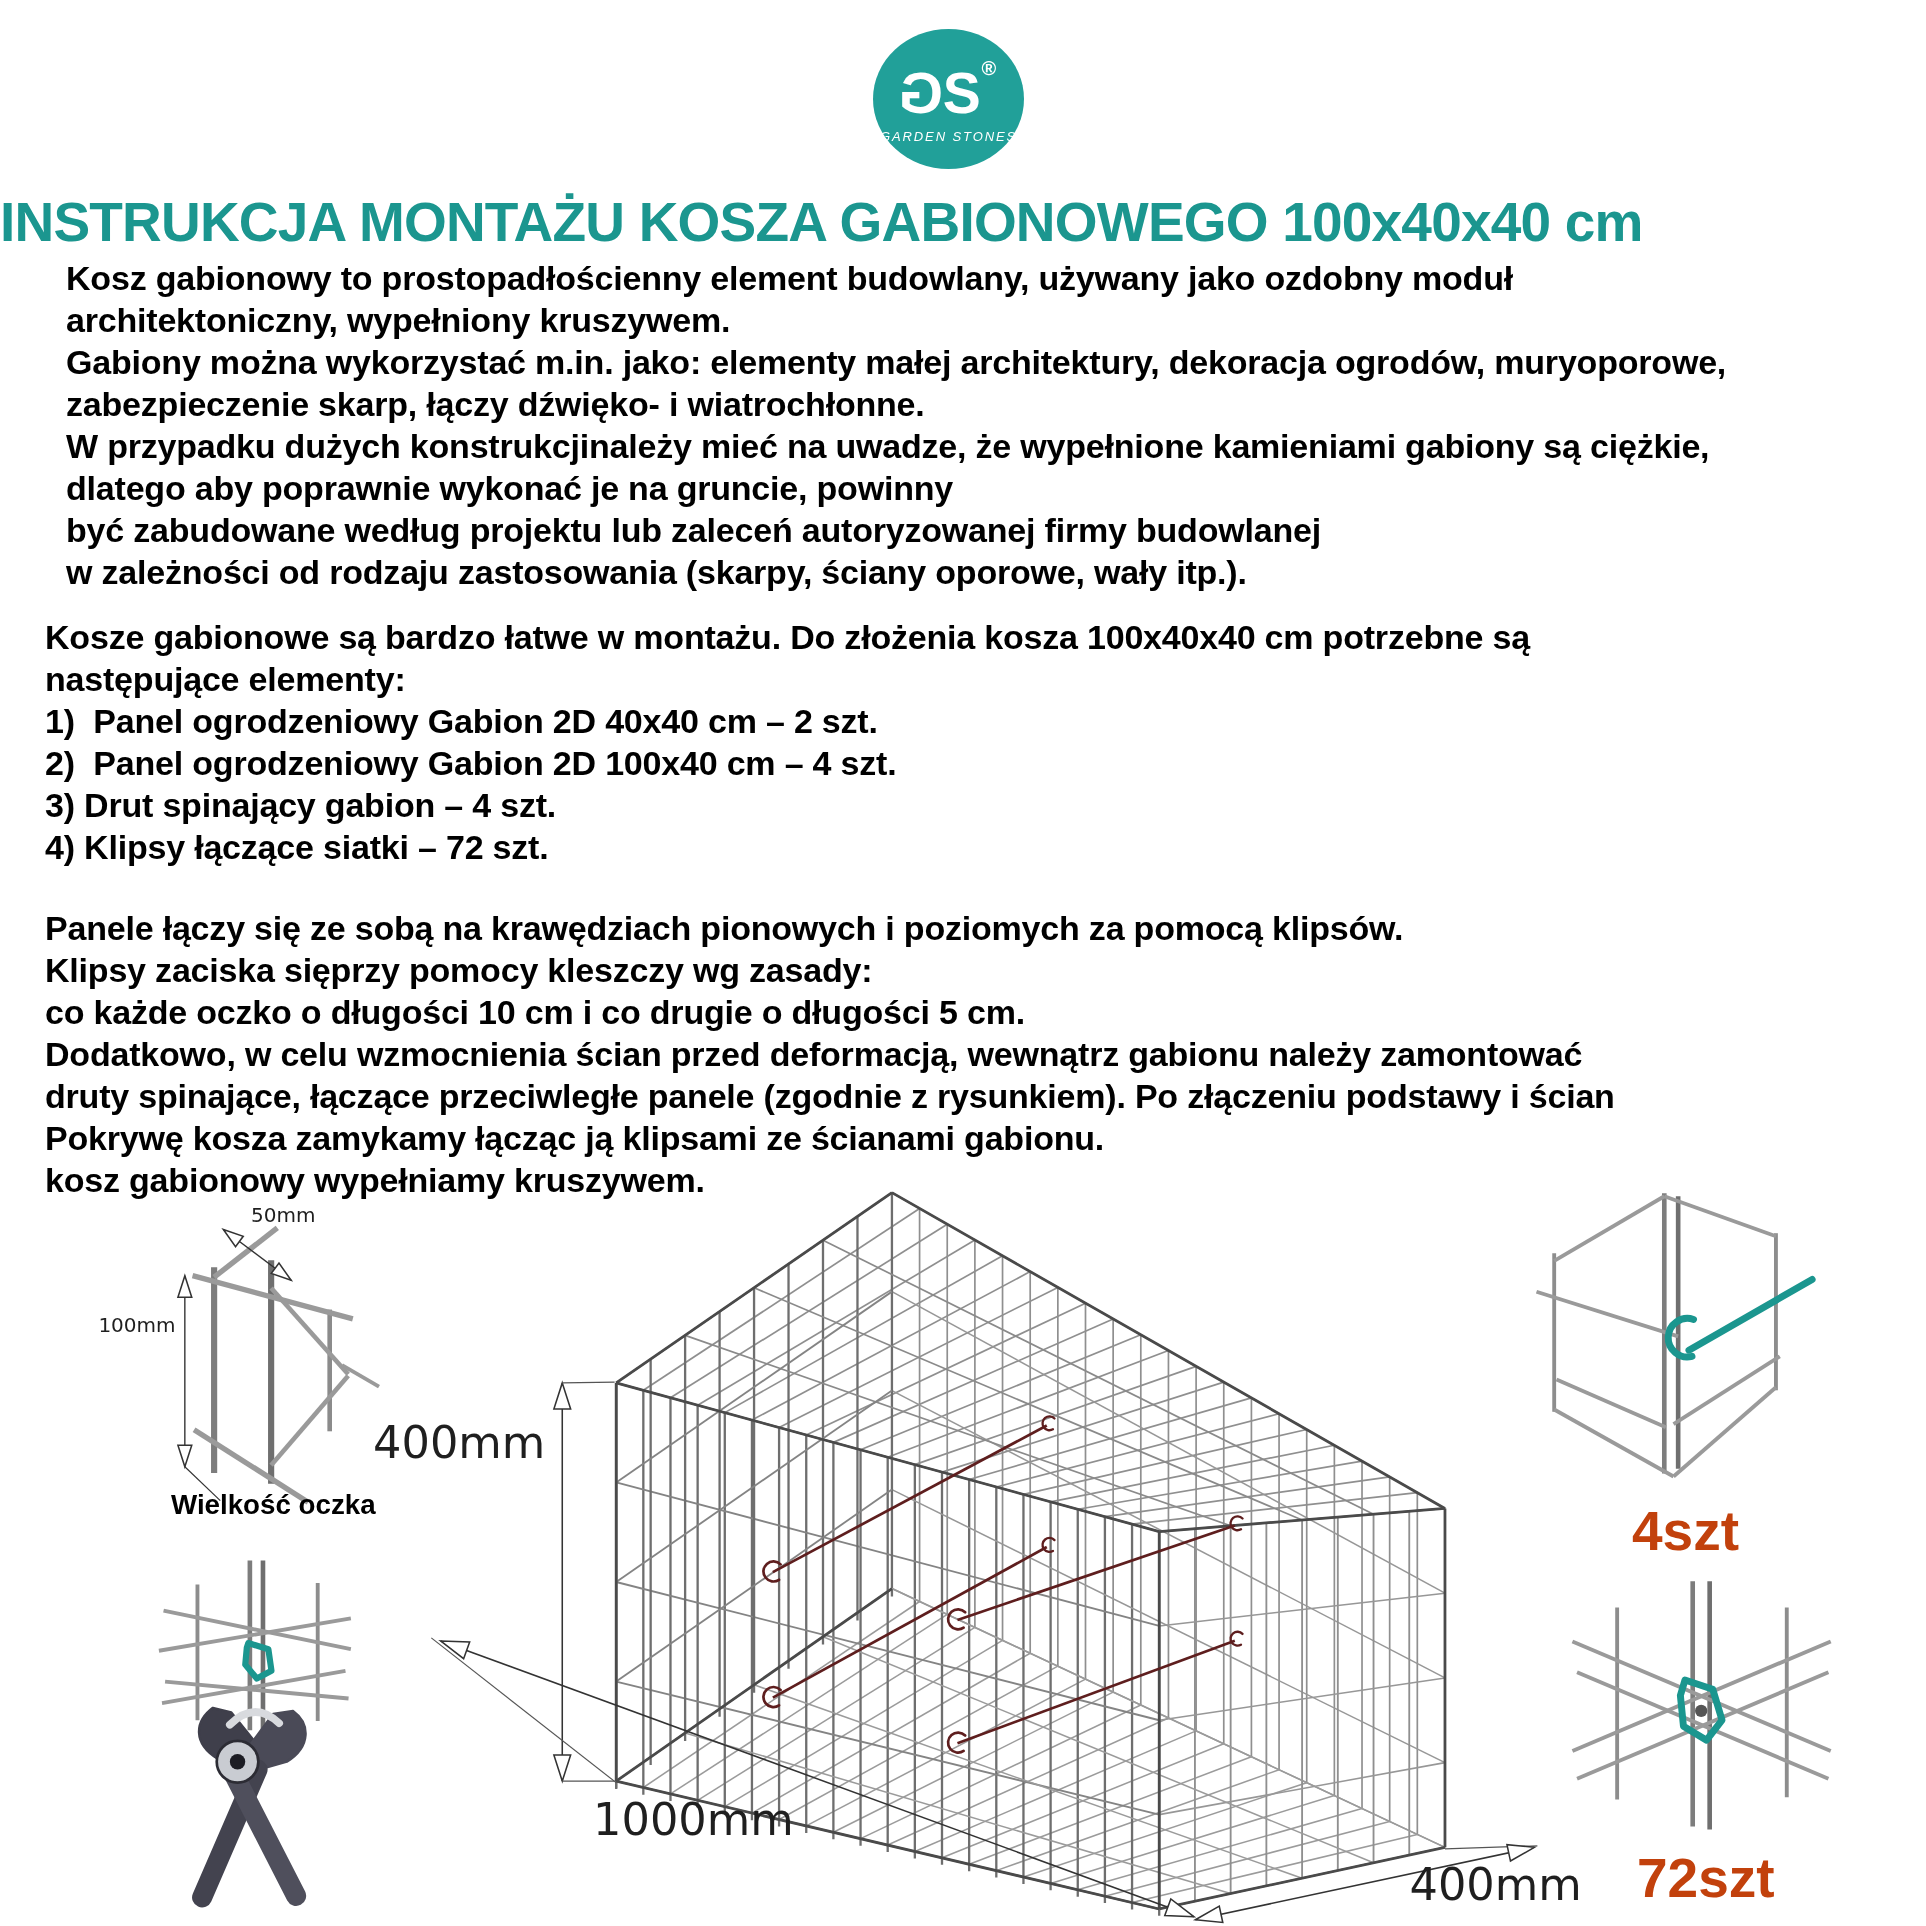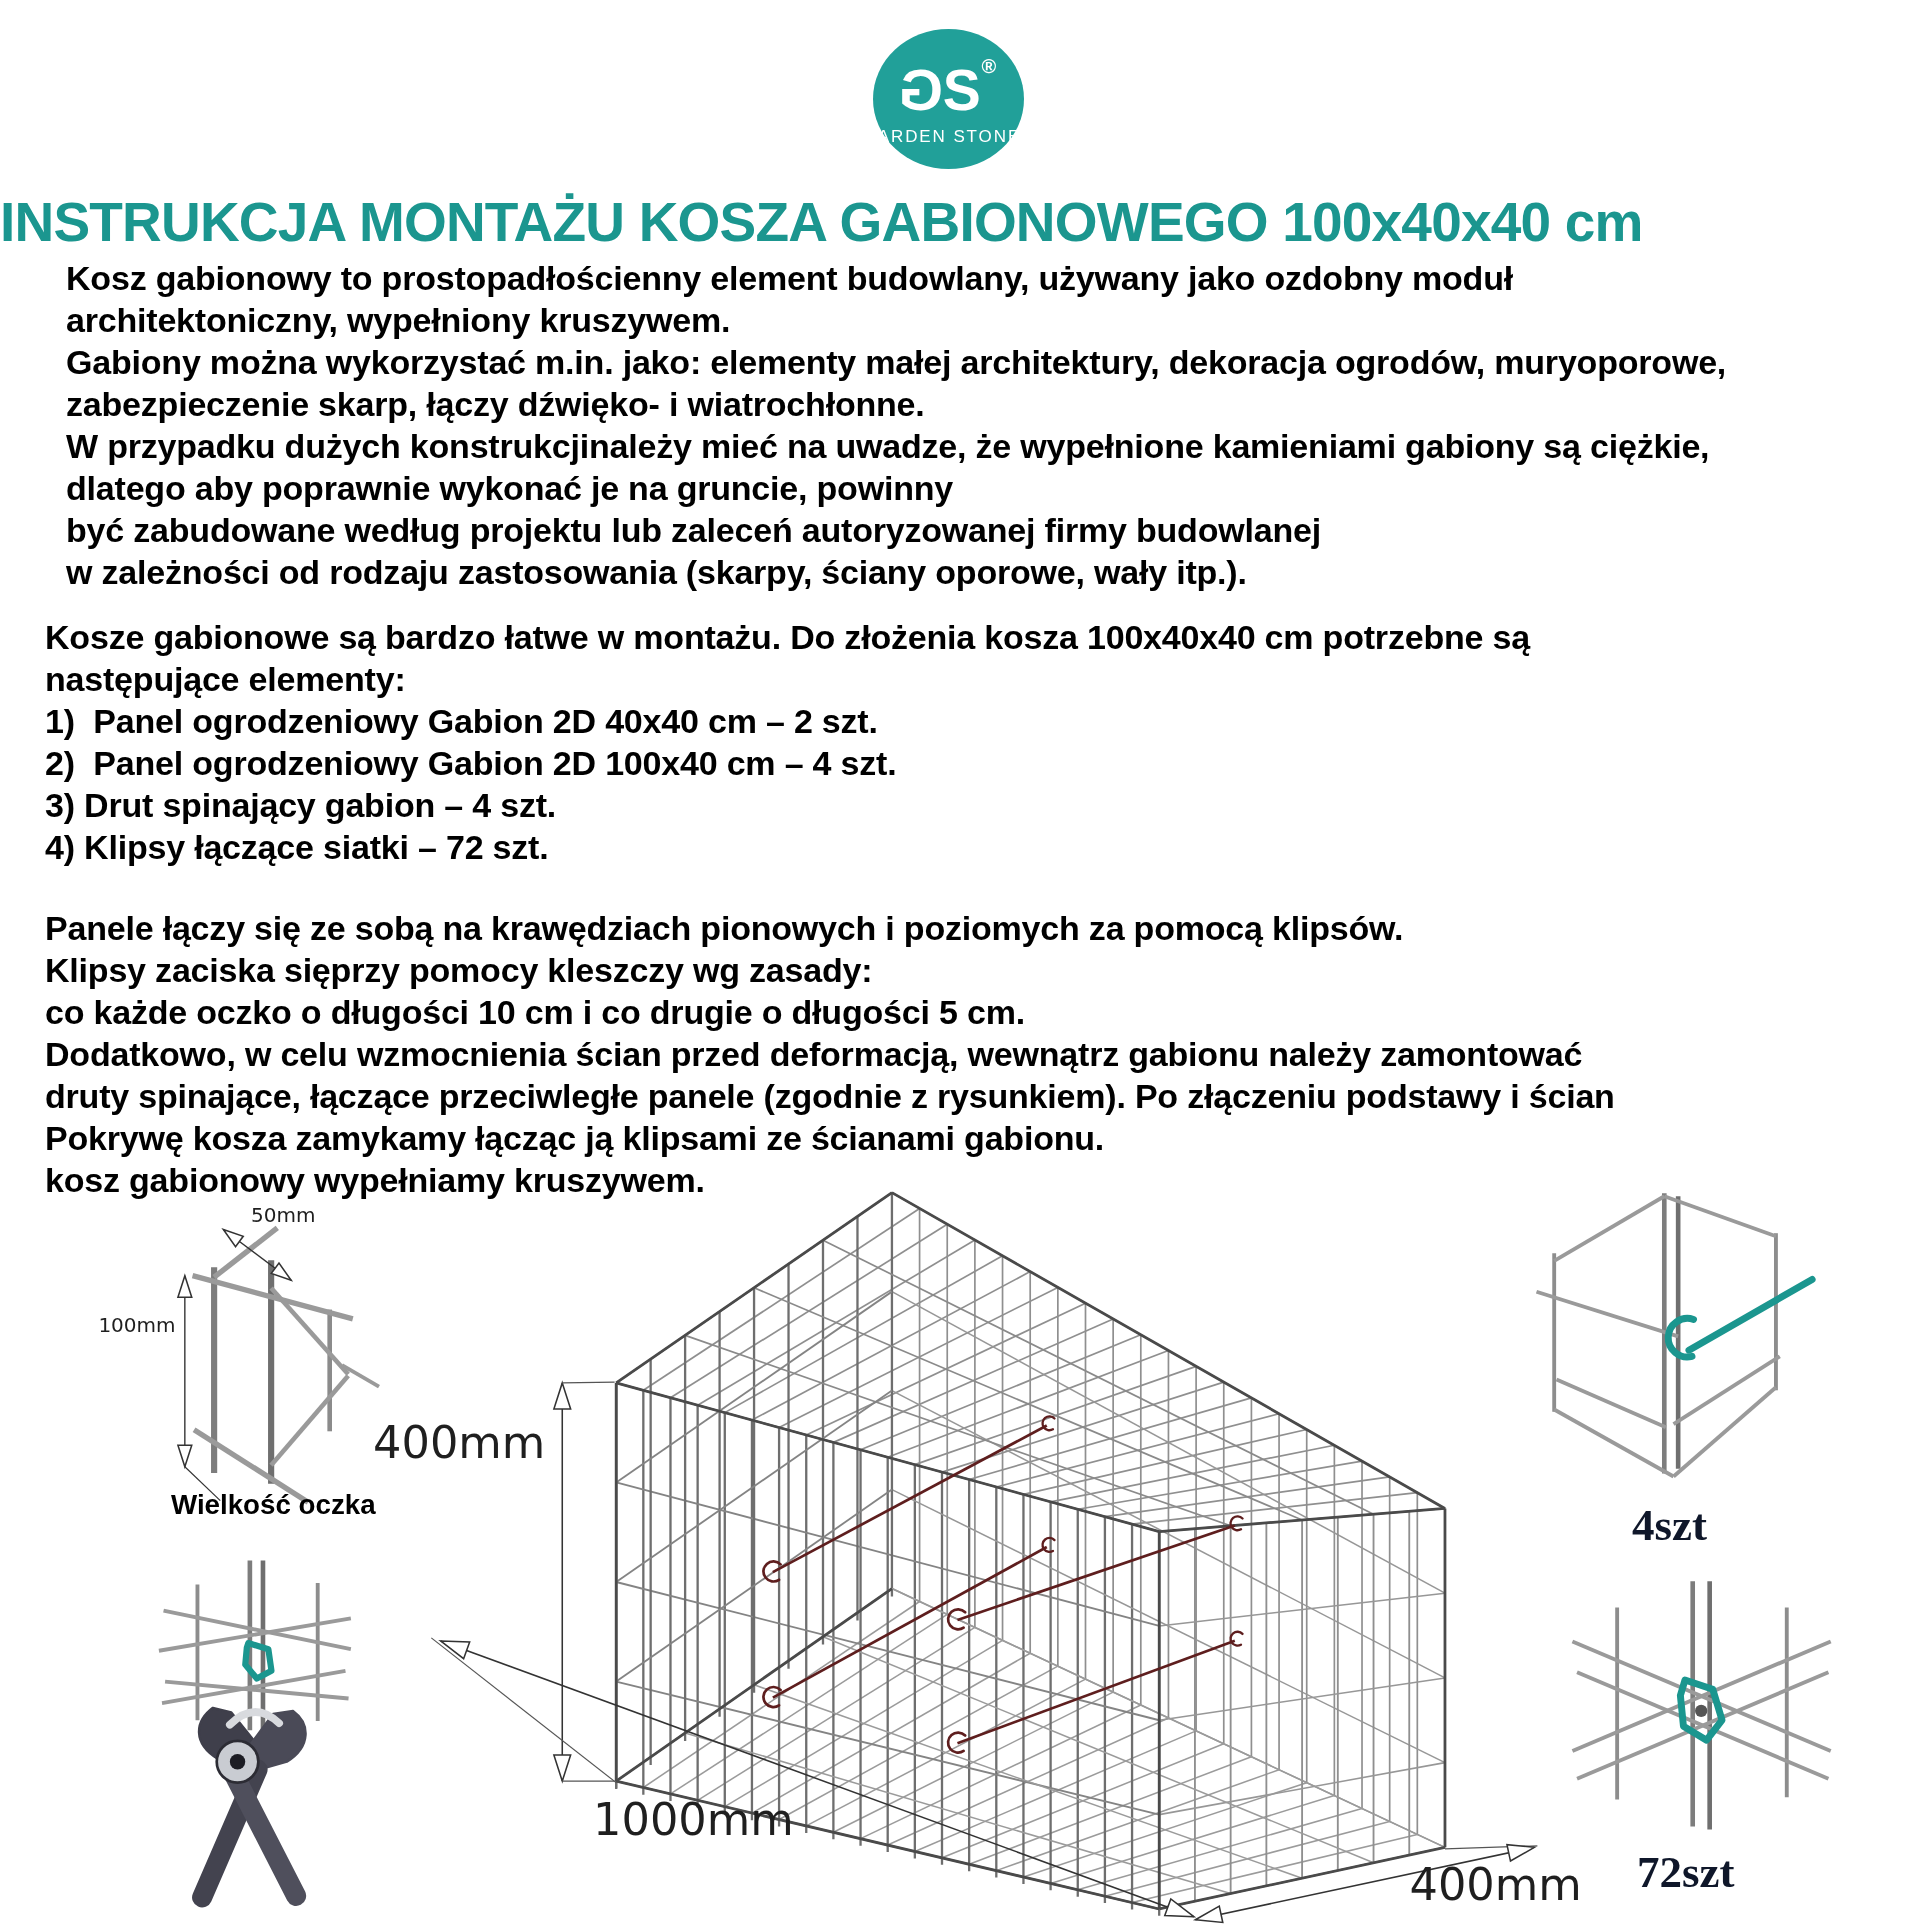--- a/index.html
+++ b/index.html
@@ -6,21 +6,21 @@
   #page{position:relative;width:1926px;height:1926px;background:#ffffff;overflow:hidden;
         font-family:"Liberation Sans",sans-serif;color:#000;}
 
   
   .logo{position:absolute;left:873px;top:29px;width:151px;height:140px;border-radius:50%;
         background:#21A099;display:flex;flex-direction:column;align-items:center;justify-content:center;}
   .logo-row{display:flex;align-items:flex-start;line-height:1;margin-top:10.8px;}
   .logo-gs{color:#fff;font-size:57px;font-weight:bold;letter-spacing:-2.3px;line-height:1;}
   .logo-gs .flip{display:inline-block;transform:scaleX(-1);}
   .logo-reg{color:#fff;font-size:20px;font-weight:bold;margin-left:3.1px;margin-top:-6.2px;}
-  .logo-sub{color:#fff;font-size:17px;letter-spacing:1.9px;margin-top:7.7px;white-space:nowrap;}
+  .logo-sub{color:#fff;font-size:13px;letter-spacing:1.9px;margin-top:7.7px;white-space:nowrap;font-style:italic;}
 
   
   .title{position:absolute;left:0;top:190px;width:1926px;
          color:#1B968F;font-size:55px;font-weight:bold;letter-spacing:-0.8px;white-space:nowrap;}
 
   
   .para{position:absolute;left:45px;font-size:34px;font-weight:bold;line-height:42px;
         letter-spacing:-0.2px;}
   .para .line{white-space:pre;}
   #para-0{top:257px;margin-left:21px;}
@@ -28,21 +28,21 @@
   #para-2{top:907px;}
 
   
   svg{position:absolute;overflow:visible;}
   #svg-mesh   {left:100px;top:1194px;width:370px;height:339px;}
   #svg-gabion {left:362px;top:1171px;width:1217px;height:755px;}
   #svg-pliers {left:135px;top:1549px;width:239px;height:370px;}
   #svg-wire4  {left:1518px;top:1179px;width:308px;height:324px;}
   #svg-clip72 {left:1557px;top:1572px;width:293px;height:270px;}
 
-  .count-label{position:absolute;color:#0f172a;font-weight:bold;font-size:45px;white-space:nowrap;font-family:Liberation Serif, serif;}
+  .count-label{position:absolute;color:#c2410c;font-weight:bold;font-size:55px;white-space:nowrap;}
   #label-4szt{left:1632px;top:1499px;}
   #label-72szt{left:1637px;top:1846px;}
 
   .dim-text{font-family:"DejaVu Sans",sans-serif;font-weight:400;fill:#1f1f1f;}
   .caption-text{font-family:"Liberation Sans",sans-serif;font-weight:bold;fill:#000;}
 </style>
 </head>
 <body>
 
 <div id="page">

